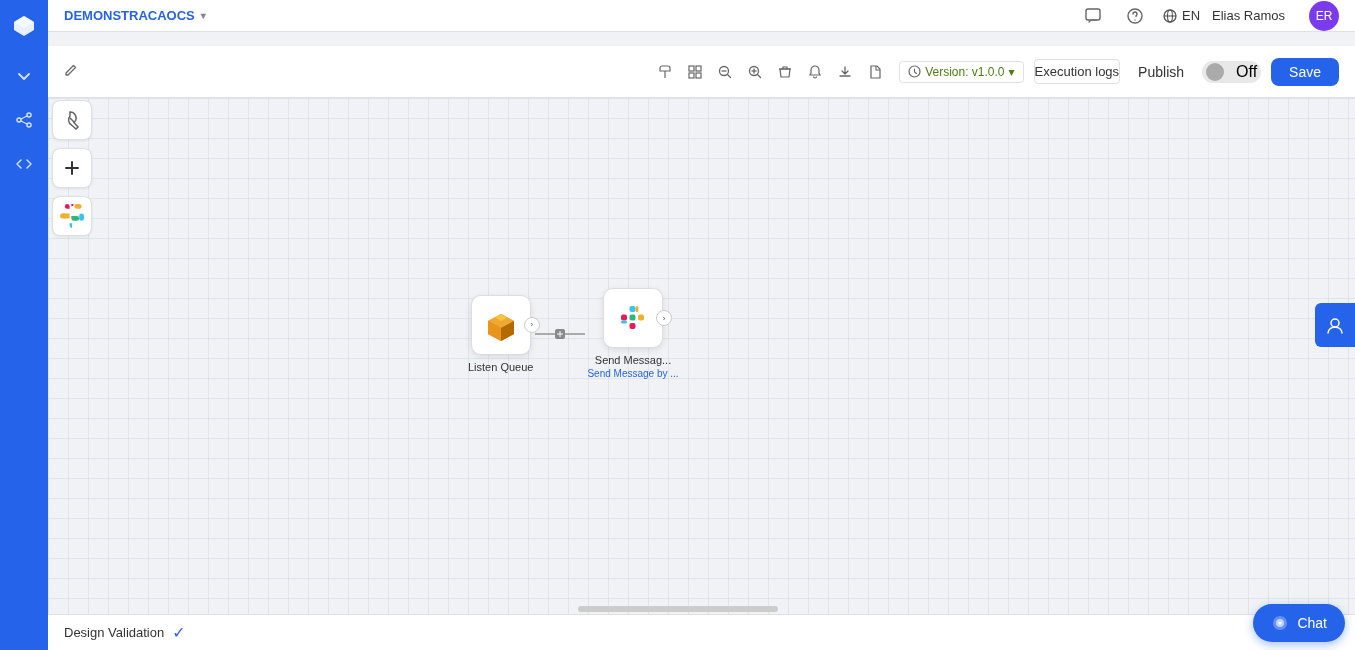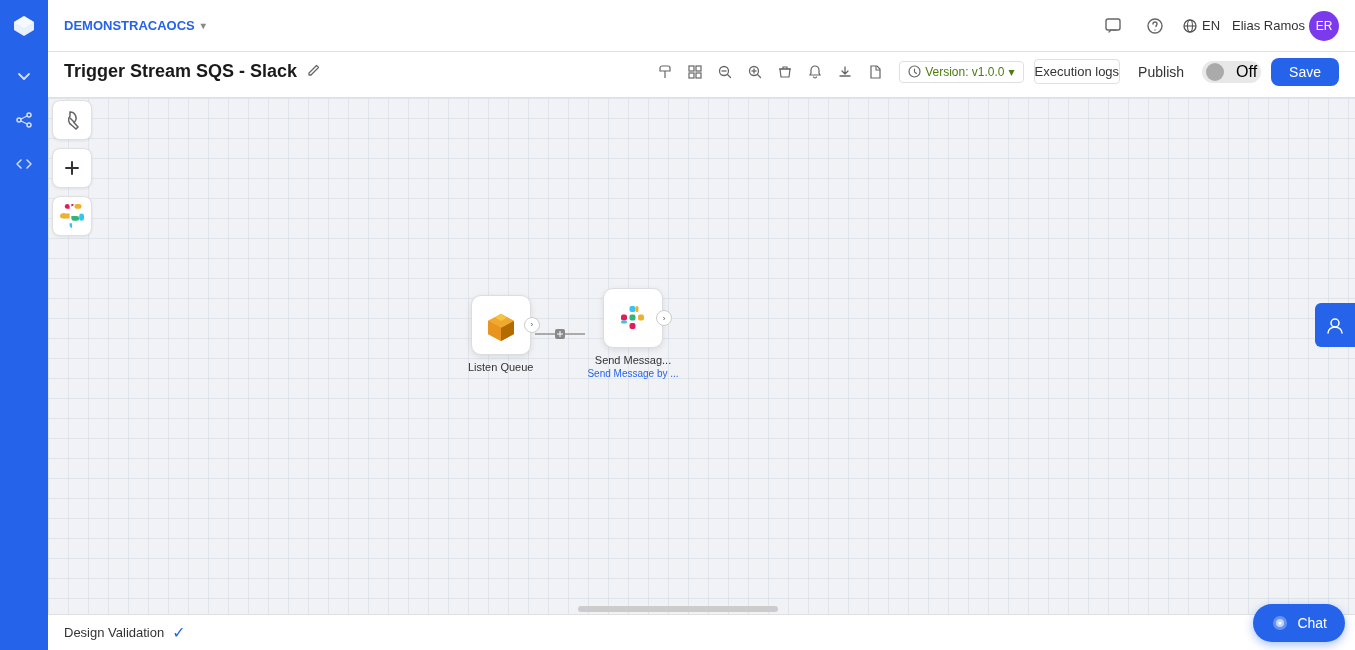--- a/index.html
+++ b/index.html
@@ -29,21 +29,21 @@
       border-radius: 6px;
       color: rgba(255,255,255,0.8);
       cursor: pointer;
       font-size: 16px;
     }
 
     
     .header {
       position: absolute;
       left: 48px; top: 0;
-      right: 0; height: 52px;
+      right: 0; height: 32px;
       background: #fff;
       border-bottom: 1px solid #e0e0e0;
       display: flex;
       align-items: center;
       padding: 0 16px;
       gap: 12px;
       z-index: 90;
     }
     .header-brand {
       display: flex; align-items: center; gap: 6px;
@@ -61,21 +61,21 @@
       cursor: pointer;
       border-radius: 4px;
       font-size: 16px;
     }
     .header-lang {
       display: flex; align-items: flex-start; gap: 4px;
       font-size: 13px; color: #333;
       cursor: pointer;
     }
     .header-user {
-      display: flex; align-items: center; gap: 4px;
+      display: flex; align-items: center; gap: 24px;
       font-size: 13px; color: #333;
       cursor: pointer;
     }
     .header-avatar {
       width: 30px; height: 30px;
       border-radius: 50%;
       background: #ccc;
       display: flex; align-items: center; justify-content: center;
       font-size: 12px; color: #fff;
       background: #7c3aed;
@@ -368,21 +368,20 @@
     </svg>
     <span>EN</span>
   </div>
   <div class="header-user">
     <span>Elias Ramos</span>
     <div class="header-avatar">ER</div>
   </div>
 </div>
 
 <div class="workflow-header">
-  <span class="workflow-title">Trigger Stream SQS - Slack</span>
   <span class="edit-icon">
     <svg width="14" height="14" viewBox="0 0 14 14" fill="none">
       <path d="M9.5 2.5l2 2L4 12H2v-2L9.5 2.5z" stroke="#666" stroke-width="1.3" stroke-linejoin="round"></path>
     </svg>
   </span>
   <div class="toolbar-spacer"></div>
   <div class="toolbar-group">
 
     <button class="toolbar-btn" title="Pipe">
       <svg width="16" height="16" viewBox="0 0 16 16" fill="none">

